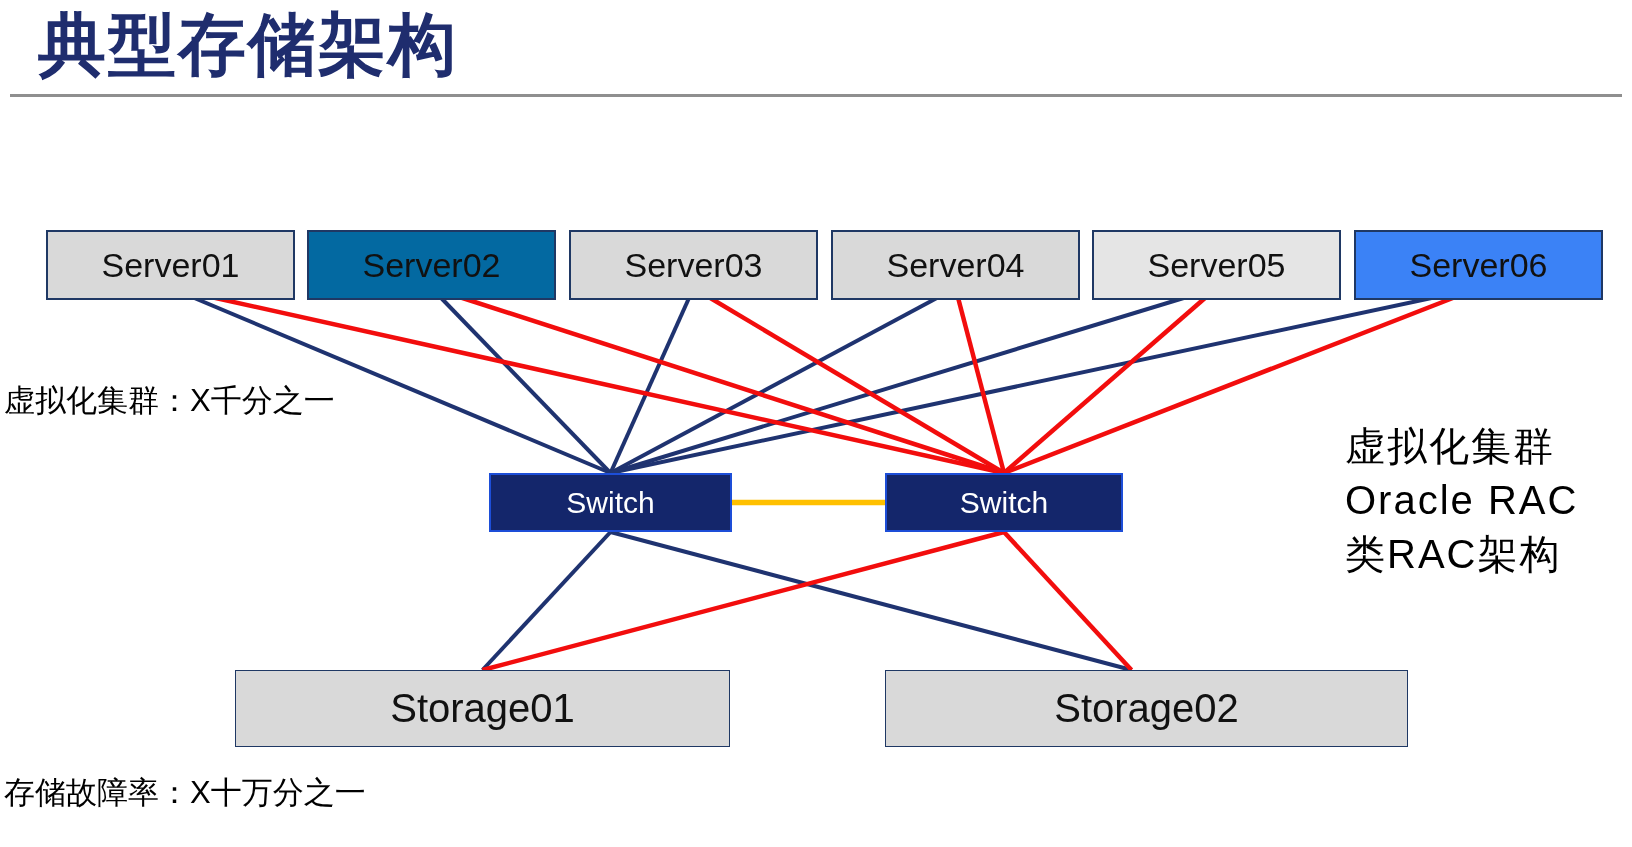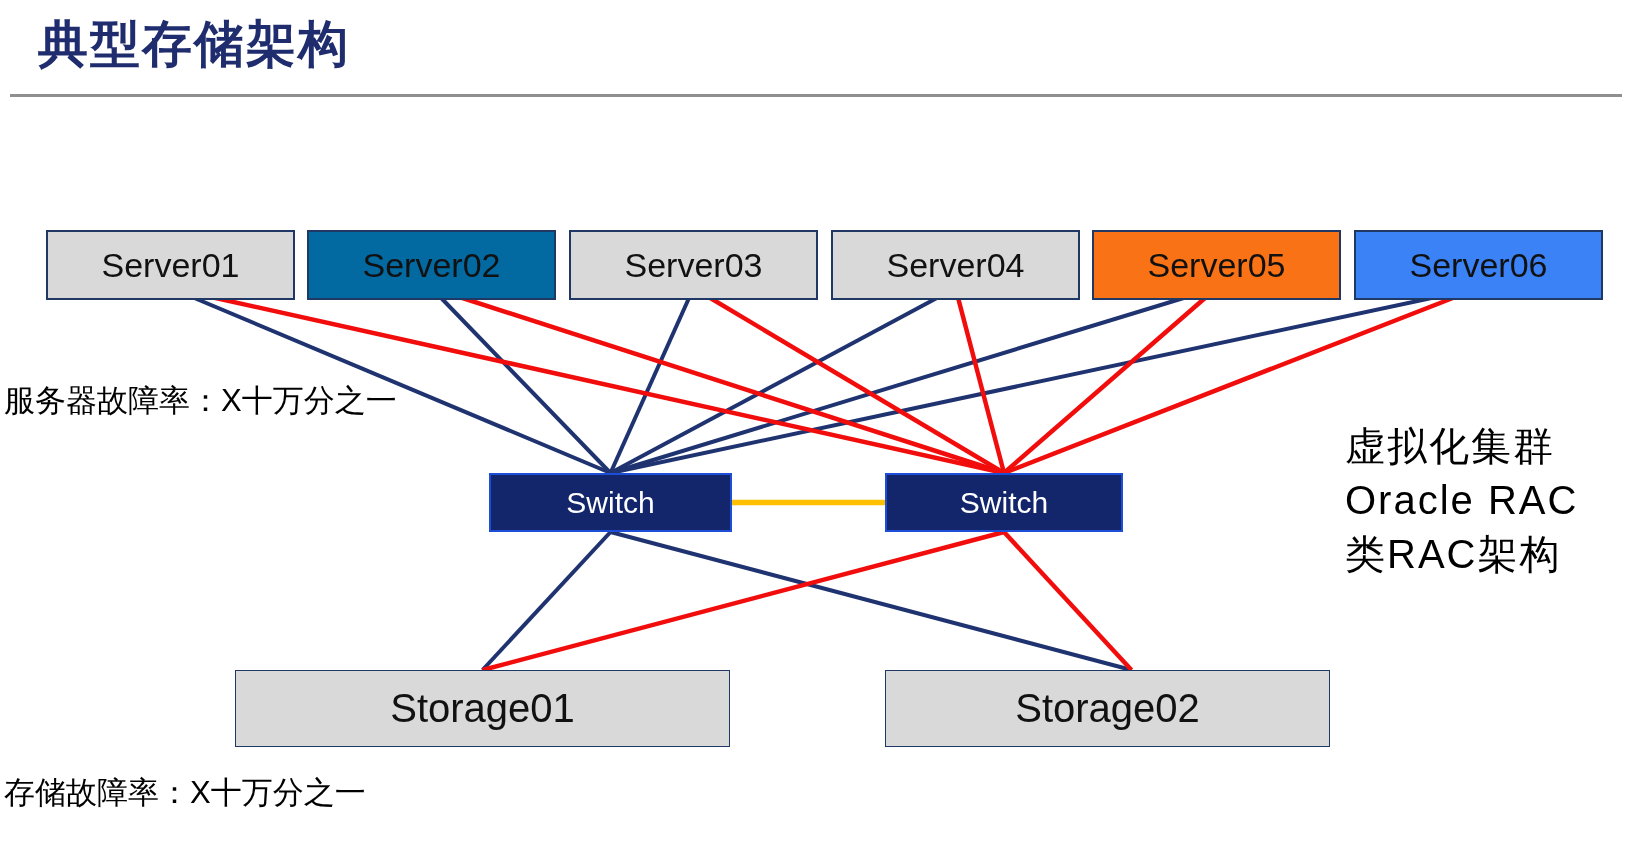--- a/index.html
+++ b/index.html
@@ -11,21 +11,21 @@
     width: 1632px;
     height: 847px;
     background: #ffffff;
     overflow: hidden;
   }
 
   .page-title {
     position: absolute;
     left: 38px;
     top: 2px;
-    font-size: 50px;
+    font-size: 68px;
     font-weight: bold;
     color: #1F2D6E;
     letter-spacing: 2px;
     line-height: 84px;
     white-space: nowrap;
   }
 
   .title-divider {
     position: absolute;
     left: 10px;
@@ -122,30 +122,30 @@
       <line x1="610.5" y1="532" x2="1131.5" y2="670" stroke="#1F3370" stroke-width="4"></line>
       <line x1="1004" y1="532" x2="482.5" y2="670" stroke="#F20D0D" stroke-width="4.5"></line>
       <line x1="1004" y1="532" x2="1131.5" y2="670" stroke="#F20D0D" stroke-width="4.5"></line>
       <line x1="732" y1="502.5" x2="885" y2="502.5" stroke="#FFC000" stroke-width="5.5"></line>
     </svg>
 
   <div class="node server-node" style="left: 46px; background: rgb(217, 217, 217); border-color: rgb(31, 56, 100);">Server01</div>
   <div class="node server-node" style="left: 307px; background: #0369a1; border-color: rgb(31, 56, 100);">Server02</div>
   <div class="node server-node" style="left: 569px; background: rgb(217, 217, 217); border-color: rgb(31, 56, 100);">Server03</div>
   <div class="node server-node" style="left: 831px; background: rgb(217, 217, 217); border-color: rgb(31, 56, 100);">Server04</div>
-  <div class="node server-node" style="left: 1092px; background: #f97316; border-color: rgb(31, 56, 100);">Server05</div>
+  <div class="node server-node" style="left: 1092px; background: #e5e5e5; border-color: rgb(31, 56, 100);">Server05</div>
   <div class="node server-node" style="left: 1354px; background: #3b82f6; border-color: rgb(31, 56, 100);">Server06</div>
 
   <div class="node switch-node" style="left: 489px; width: 243px; background: rgb(20, 38, 107);">Switch</div>
   <div class="node switch-node" style="left: 885px; width: 238px; background: rgb(20, 38, 107);">Switch</div>
 
   <div class="node storage-node" style="left: 235px; width: 495px; background: rgb(217, 217, 217); border-color: rgb(31, 56, 100);">Storage01</div>
-  <div class="node storage-node" style="left: 885px; width: 445px; background: rgb(217, 217, 217); border-color: rgb(31, 56, 100);">Storage02</div>
+  <div class="node storage-node" style="left: 885px; width: 523px; background: rgb(217, 217, 217); border-color: rgb(31, 56, 100);">Storage02</div>
 
-  <div class="annotation" style="left:4px; top:380px">服务器故障率：X十万分之一</div>
+  <div class="annotation" style="left:4px; top:380px">虚拟化集群：X千分之一</div>
   <div class="annotation" style="left:4px; top:772px">存储故障率：X十万分之一</div>
 
   <div class="cluster-note">
     <div>虚拟化集群</div>
     <div>Oracle RAC</div>
     <div>类RAC架构</div>
   </div>
 
 </div>
 

